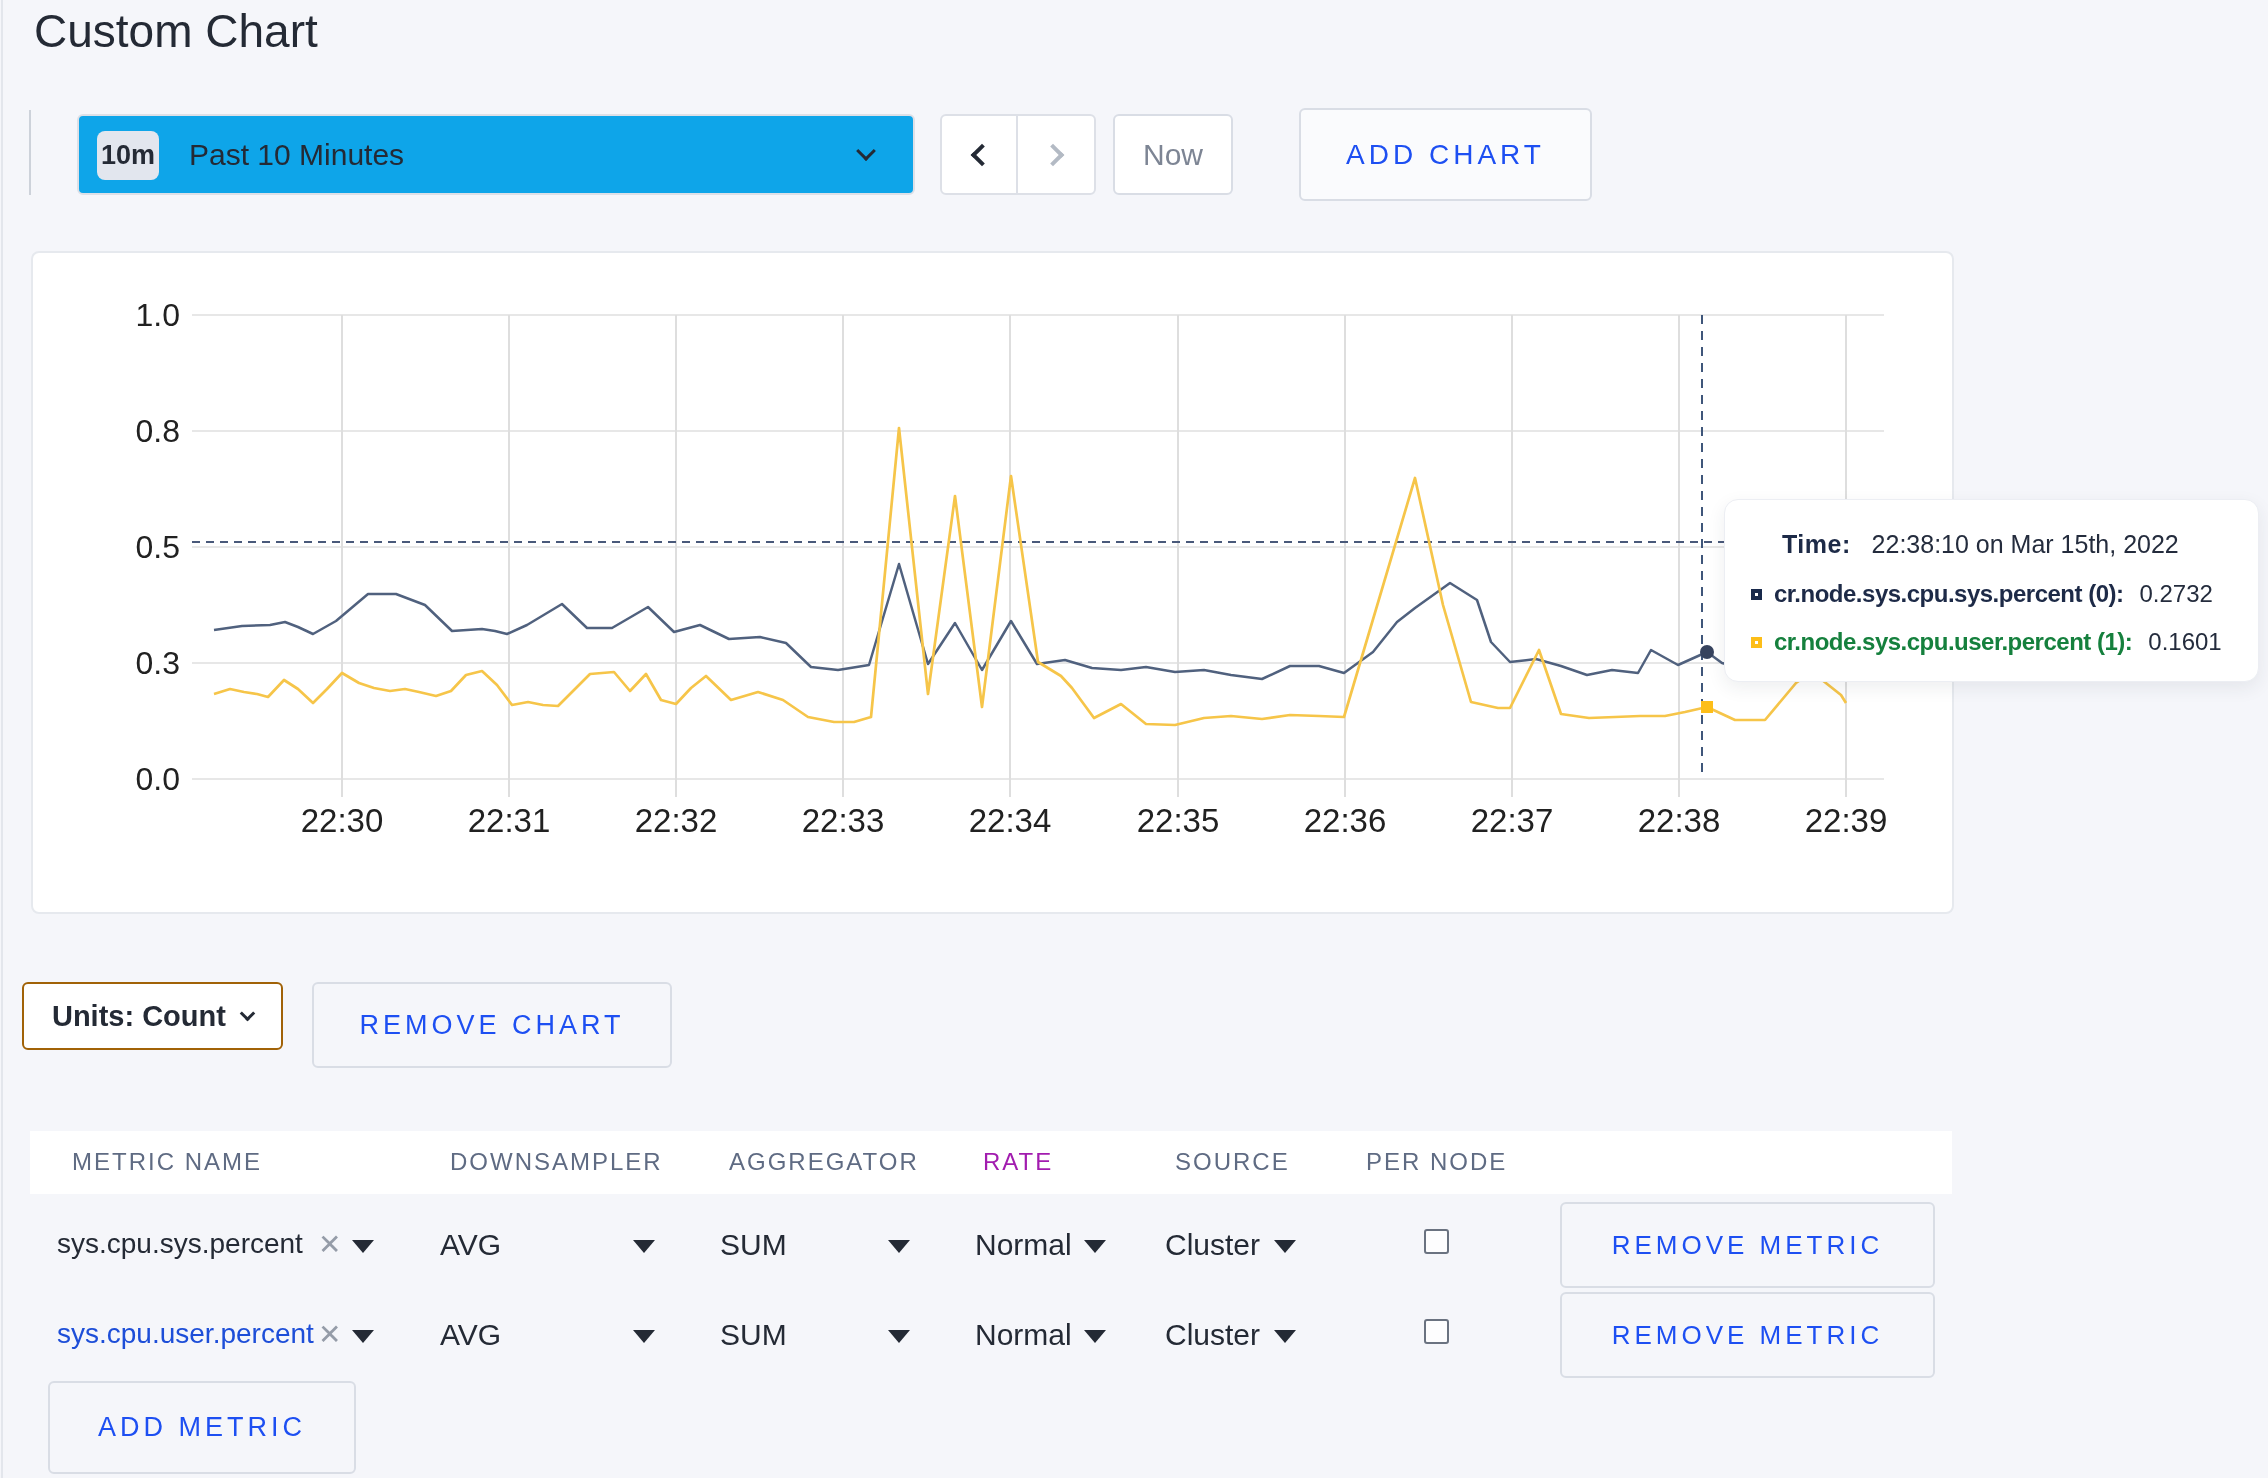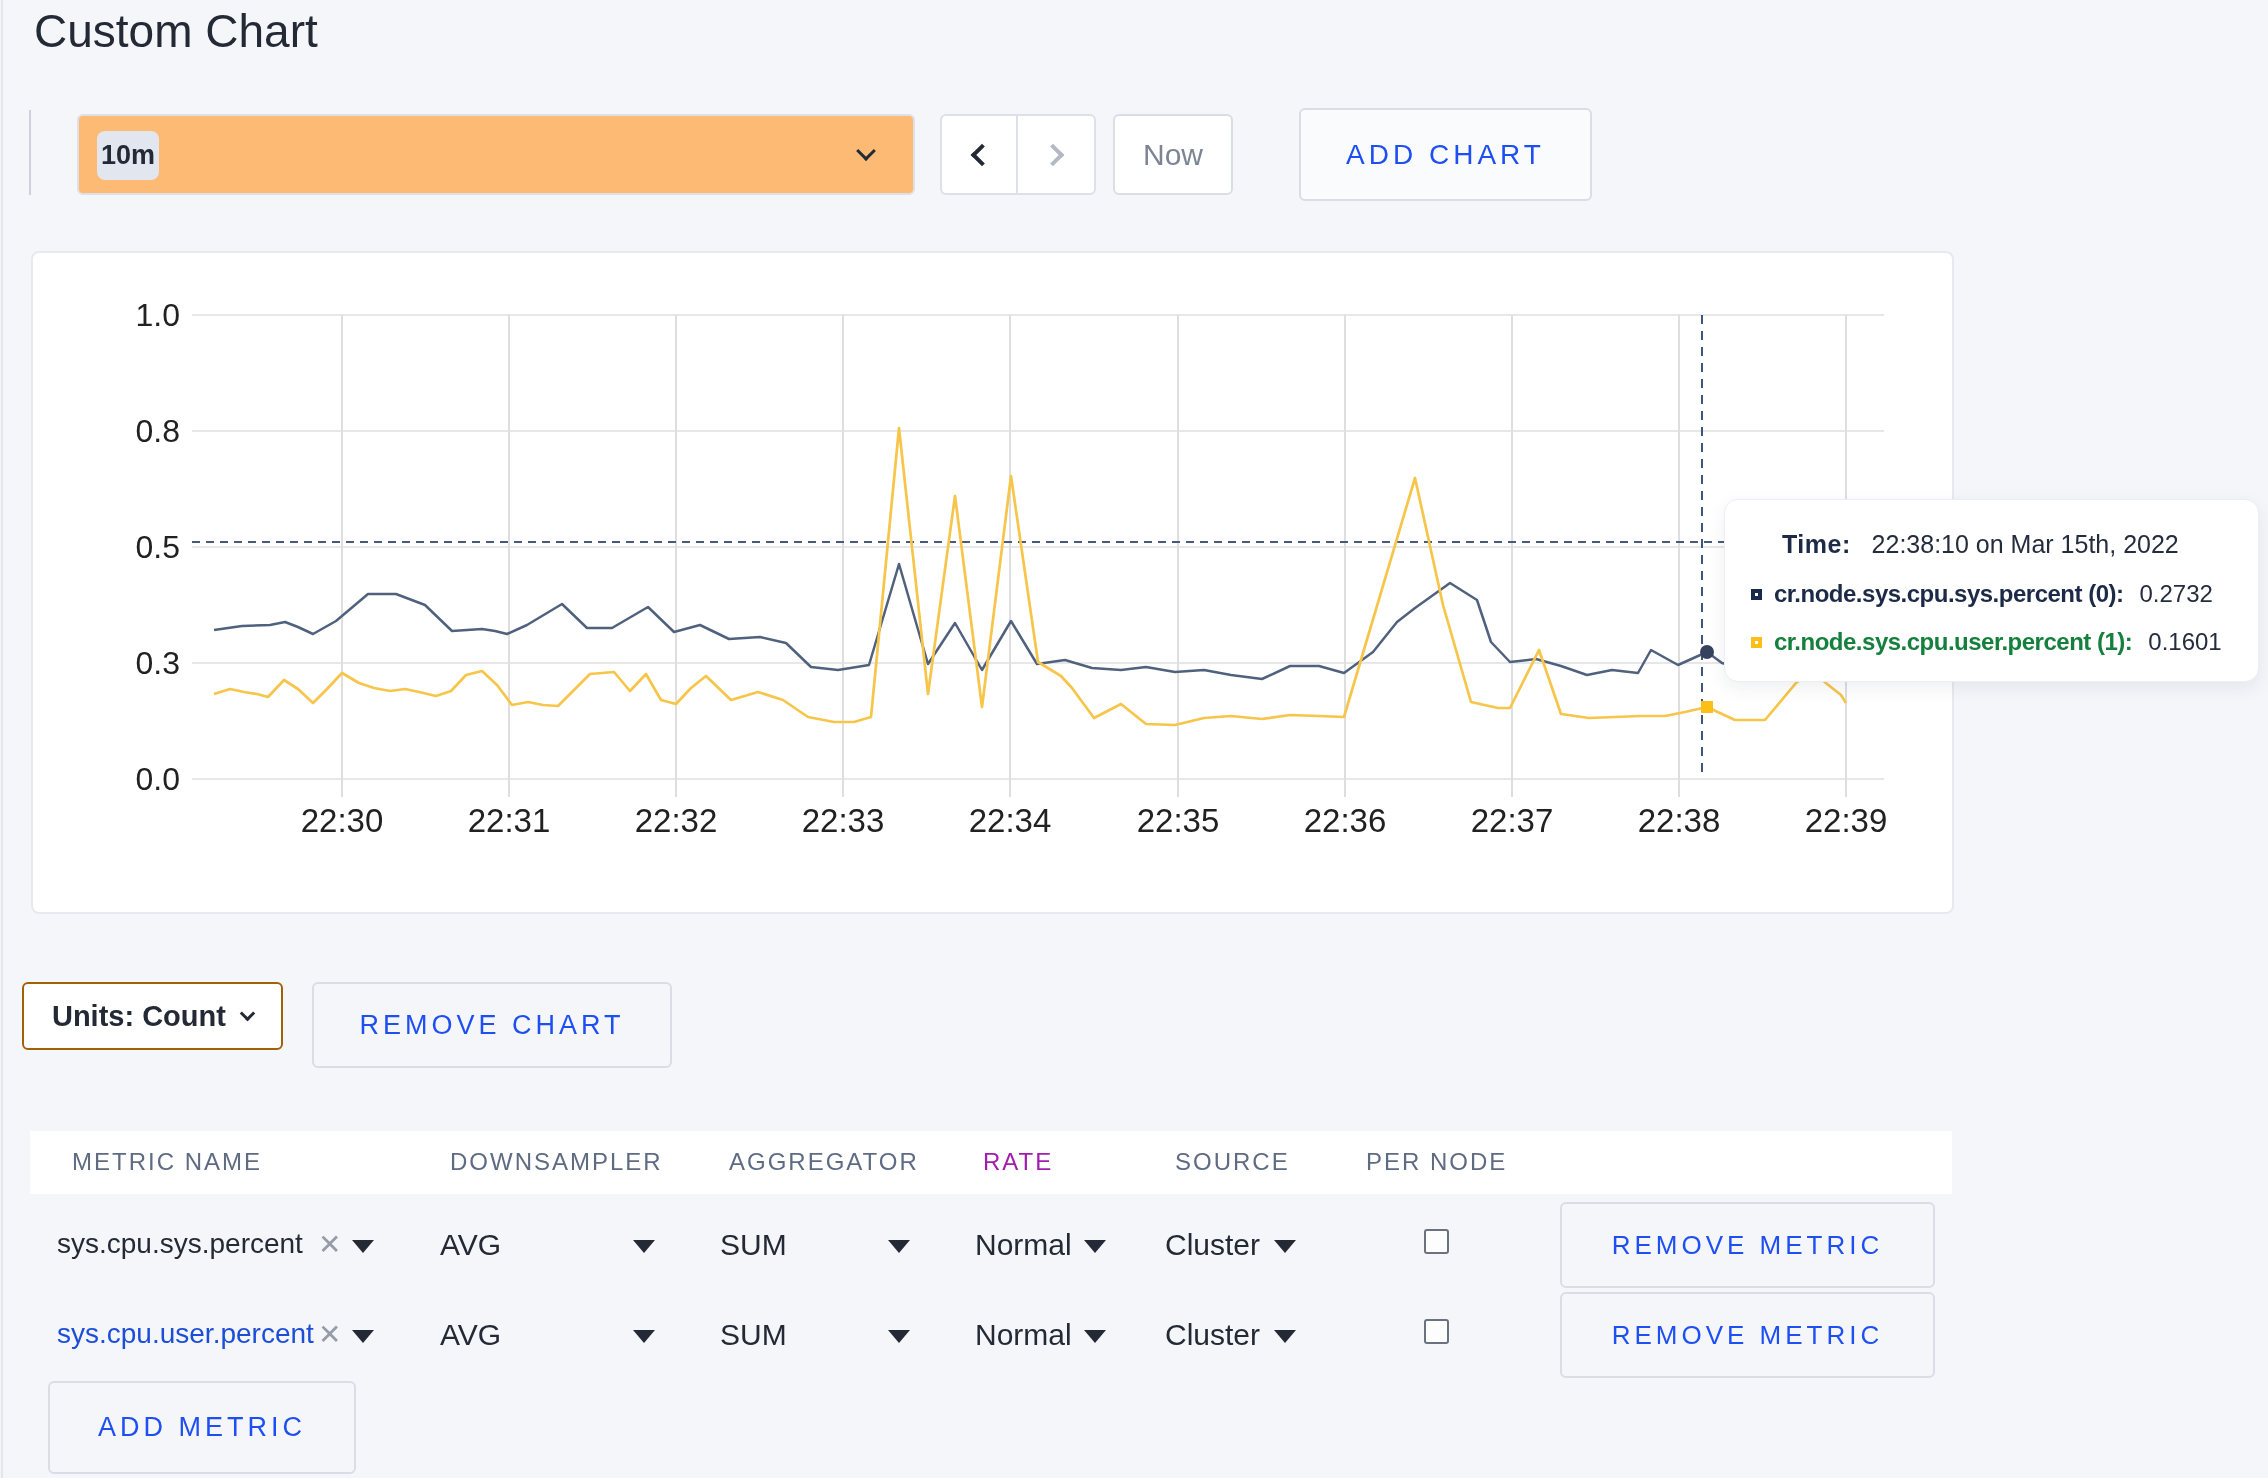--- a/index.html
+++ b/index.html
@@ -7,22 +7,23 @@
 .btn{position:absolute;border:2px solid #d9dde5;border-radius:6px;display:flex;align-items:center;justify-content:center;background:transparent}
 .blue{color:#1d4ff2;letter-spacing:4px;font-size:27px;font-weight:500}
 .caret{display:inline-block;width:0;height:0;border-left:11px solid transparent;border-right:11px solid transparent;border-top:13px solid #242a35}
 .chev{display:inline-block;width:14px;height:14px;border-right:3px solid #242a35;border-bottom:3px solid #242a35;transform:rotate(45deg)}
 </style></head>
 <body>
 <div class="abs" style="left:1px;top:0;width:2px;height:1478px;background:#e3e6ec"></div>
 <div class="abs" style="left:34px;top:4px;font-size:46px;font-weight:400;color:#242a35">Custom Chart</div>
 
 <div class="abs" style="left:29px;top:110px;width:2px;height:85px;background:#cdd2da"></div>
-<div class="abs" style="left:77px;top:114px;width:838px;height:81px;background:#fdba74;border:2px solid #dde0e7;border-radius:6px">
+<div class="abs" style="left:77px;top:114px;width:838px;height:81px;background:#0ea5e9;border:2px solid #dde0e7;border-radius:6px">
   <div class="abs" style="left:18px;top:15px;width:62px;height:49px;background:#e2e6ee;border-radius:8px;display:flex;align-items:center;justify-content:center;font-size:27px;font-weight:bold;color:#242a35">10m</div>
+  <div class="abs" style="left:110px;top:0;height:77px;display:flex;align-items:center;font-size:30px;color:#242a35">Past 10 Minutes</div>
   <span class="chev" style="position:absolute;right:40px;top:28px"></span>
 </div>
 <div class="abs" style="left:940px;top:114px;width:156px;height:81px;background:#fff;border:2px solid #dde0e7;border-radius:6px;display:flex">
   <div style="width:50%;border-right:2px solid #dde0e7;display:flex;align-items:center;justify-content:center">
       <span style="display:inline-block;width:16px;height:16px;border-left:4px solid #242a35;border-bottom:4px solid #242a35;transform:rotate(45deg);margin-left:6px"></span>
     </div>
   <div style="width:50%;display:flex;align-items:center;justify-content:center">
       <span style="display:inline-block;width:16px;height:16px;border-right:4px solid #b3bac4;border-top:4px solid #b3bac4;transform:rotate(45deg);margin-right:6px"></span>
     </div>
 </div>

